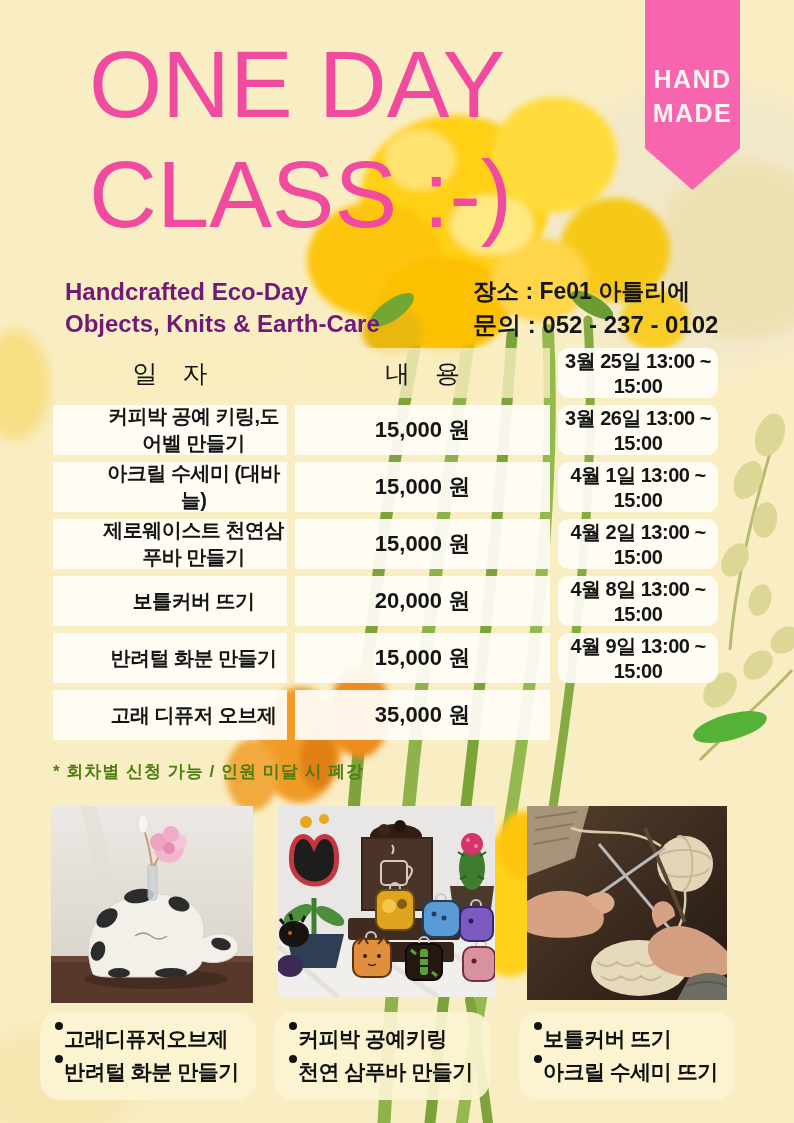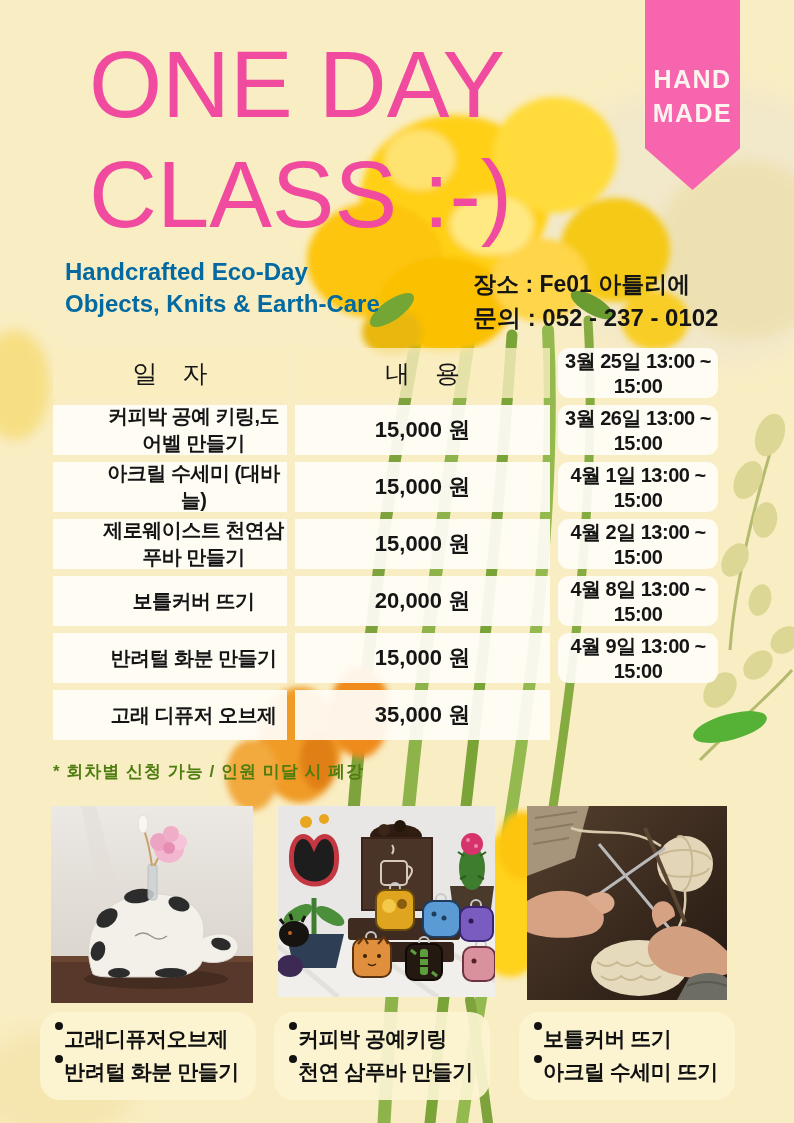--- a/index.html
+++ b/index.html
@@ -14,23 +14,23 @@
     clip-path:polygon(0 0,100% 0,100% 78%,50% 100%,0 78%);
     color:#fdf3ee; text-align:center; padding-top:62px;
     font-size:25px; font-weight:bold; letter-spacing:1.5px; line-height:34px; }
 
   
   .title { left:58px; top:30px; width:600px; color:#f14ba0;
     font-size:94px; font-weight:400; line-height:110px; letter-spacing:0px; white-space:nowrap;margin-left:31px; }
   .title span { display:block; }
 
   
-  .subtitle { left:65px; top:256px; color:#0369a1; font-size:24px; font-weight:bold; line-height:32px; }
+  .subtitle { left:65px; top:276px; color:#701a75; font-size:24px; font-weight:bold; line-height:32px; }
   .info { left:473px; top:268px; color:#151515; font-weight:bold; line-height:33px; }
-  .info .l1 { font-size:23px; }
+  .info .l1 { font-size:23px;margin-top:7px; }
   .info .l2 { font-size:24px; }
 
   
   .schedule { left:53px; top:348px; display:grid;
     grid-template-columns:234px 255px 160px; grid-auto-rows:50px; gap:7px 8px; }
   .cell { display:flex; align-items:center; justify-content:center; text-align:center; color:#151515; }
   .cell.head { background:rgba(250,238,193,0.8); font-size:25px; font-weight:normal; letter-spacing:9px; padding-left:9px; }
   .cell.bodyc { background:rgba(255,253,248,0.93); font-weight:600; }
   .cell.date { font-size:20px; letter-spacing:-0.5px;border-radius:11px; }
   .cell.content { font-size:20px; letter-spacing:-0.5px;padding-left:47px; }

